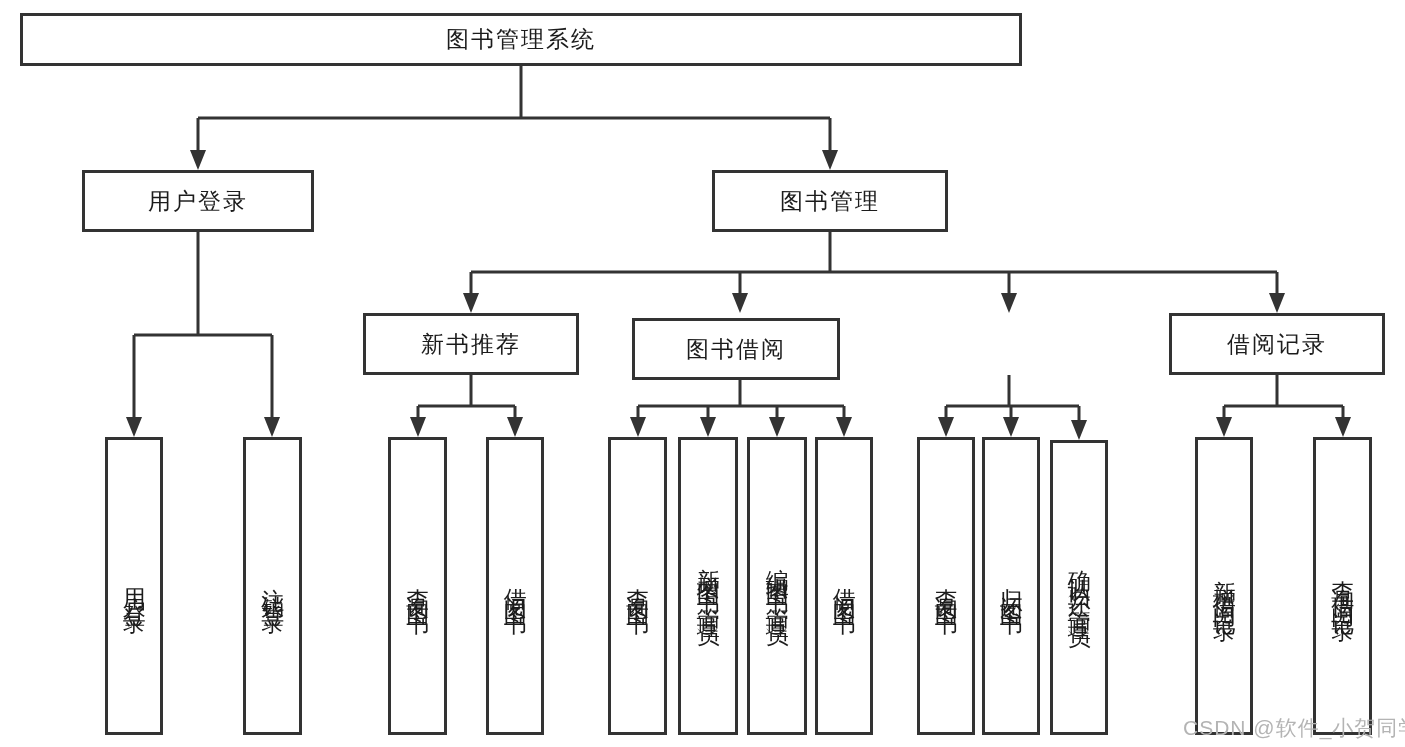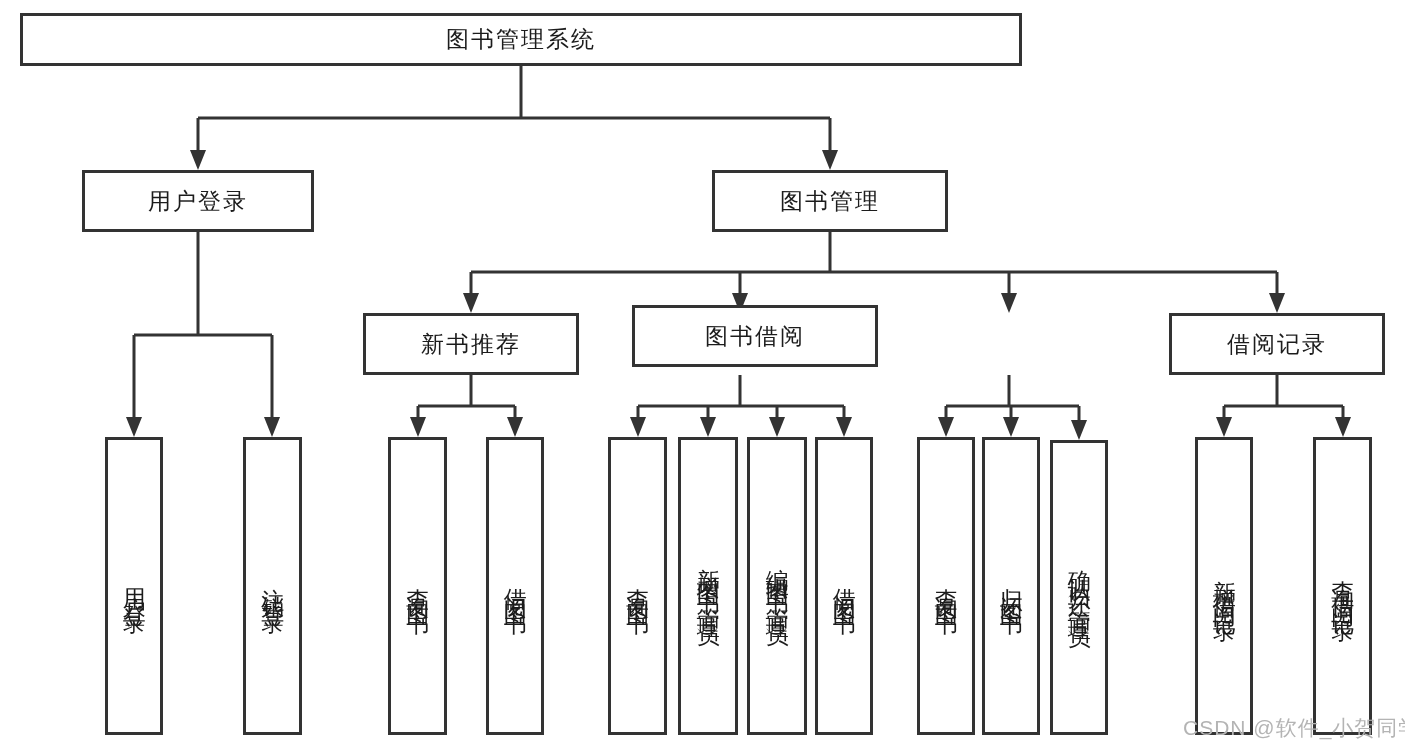--- a/index.html
+++ b/index.html
@@ -82,21 +82,21 @@
   <div class="hbox" style="left:82px;top:170px;width:232px;height:62px">
     <span>用户登录</span>
   </div>
   <div class="hbox" style="left:712px;top:170px;width:236px;height:62px">
     <span>图书管理</span>
   </div>
 
   <div class="hbox" style="left:363px;top:313px;width:216px;height:62px">
     <span>新书推荐</span>
   </div>
-  <div class="hbox" style="left:632px;top:305px;width:246px;height:62px">
+  <div class="hbox" style="left:632px;top:318px;width:208px;height:62px">
     <span>图书借阅</span>
   </div>
   <div class="hbox" style="left:1169px;top:313px;width:216px;height:62px">
     <span>借阅记录</span>
   </div>
 
   <div class="vbox" style="left:105px;width:58px">
     <span class="vtext">用户登录</span>
   </div>
   <div class="vbox" style="left:243px;width:59px">

